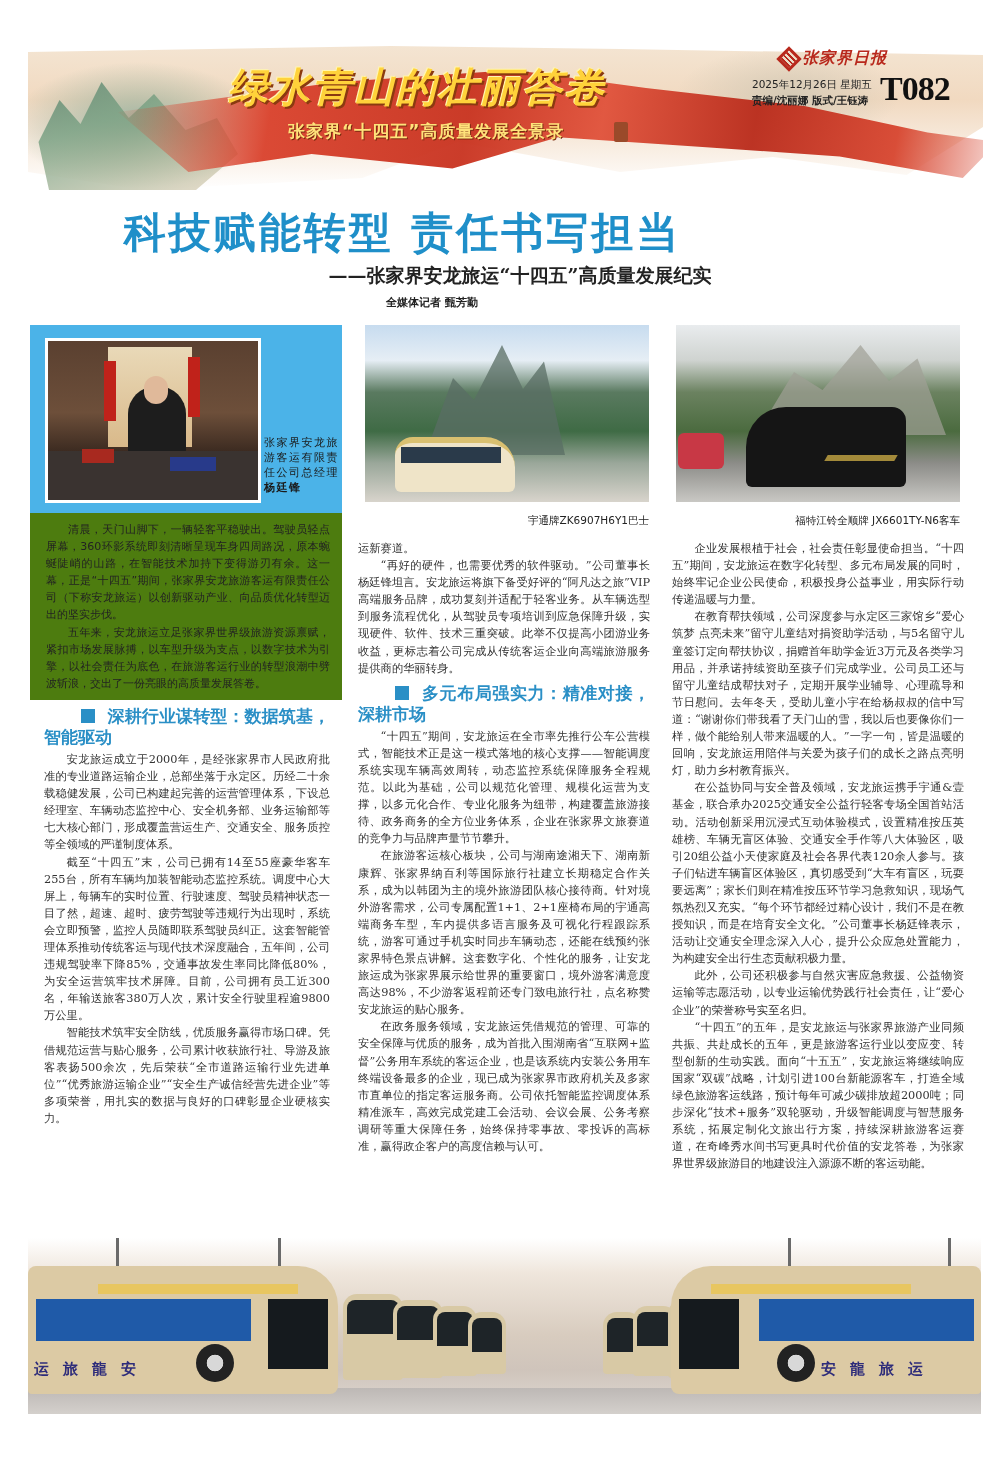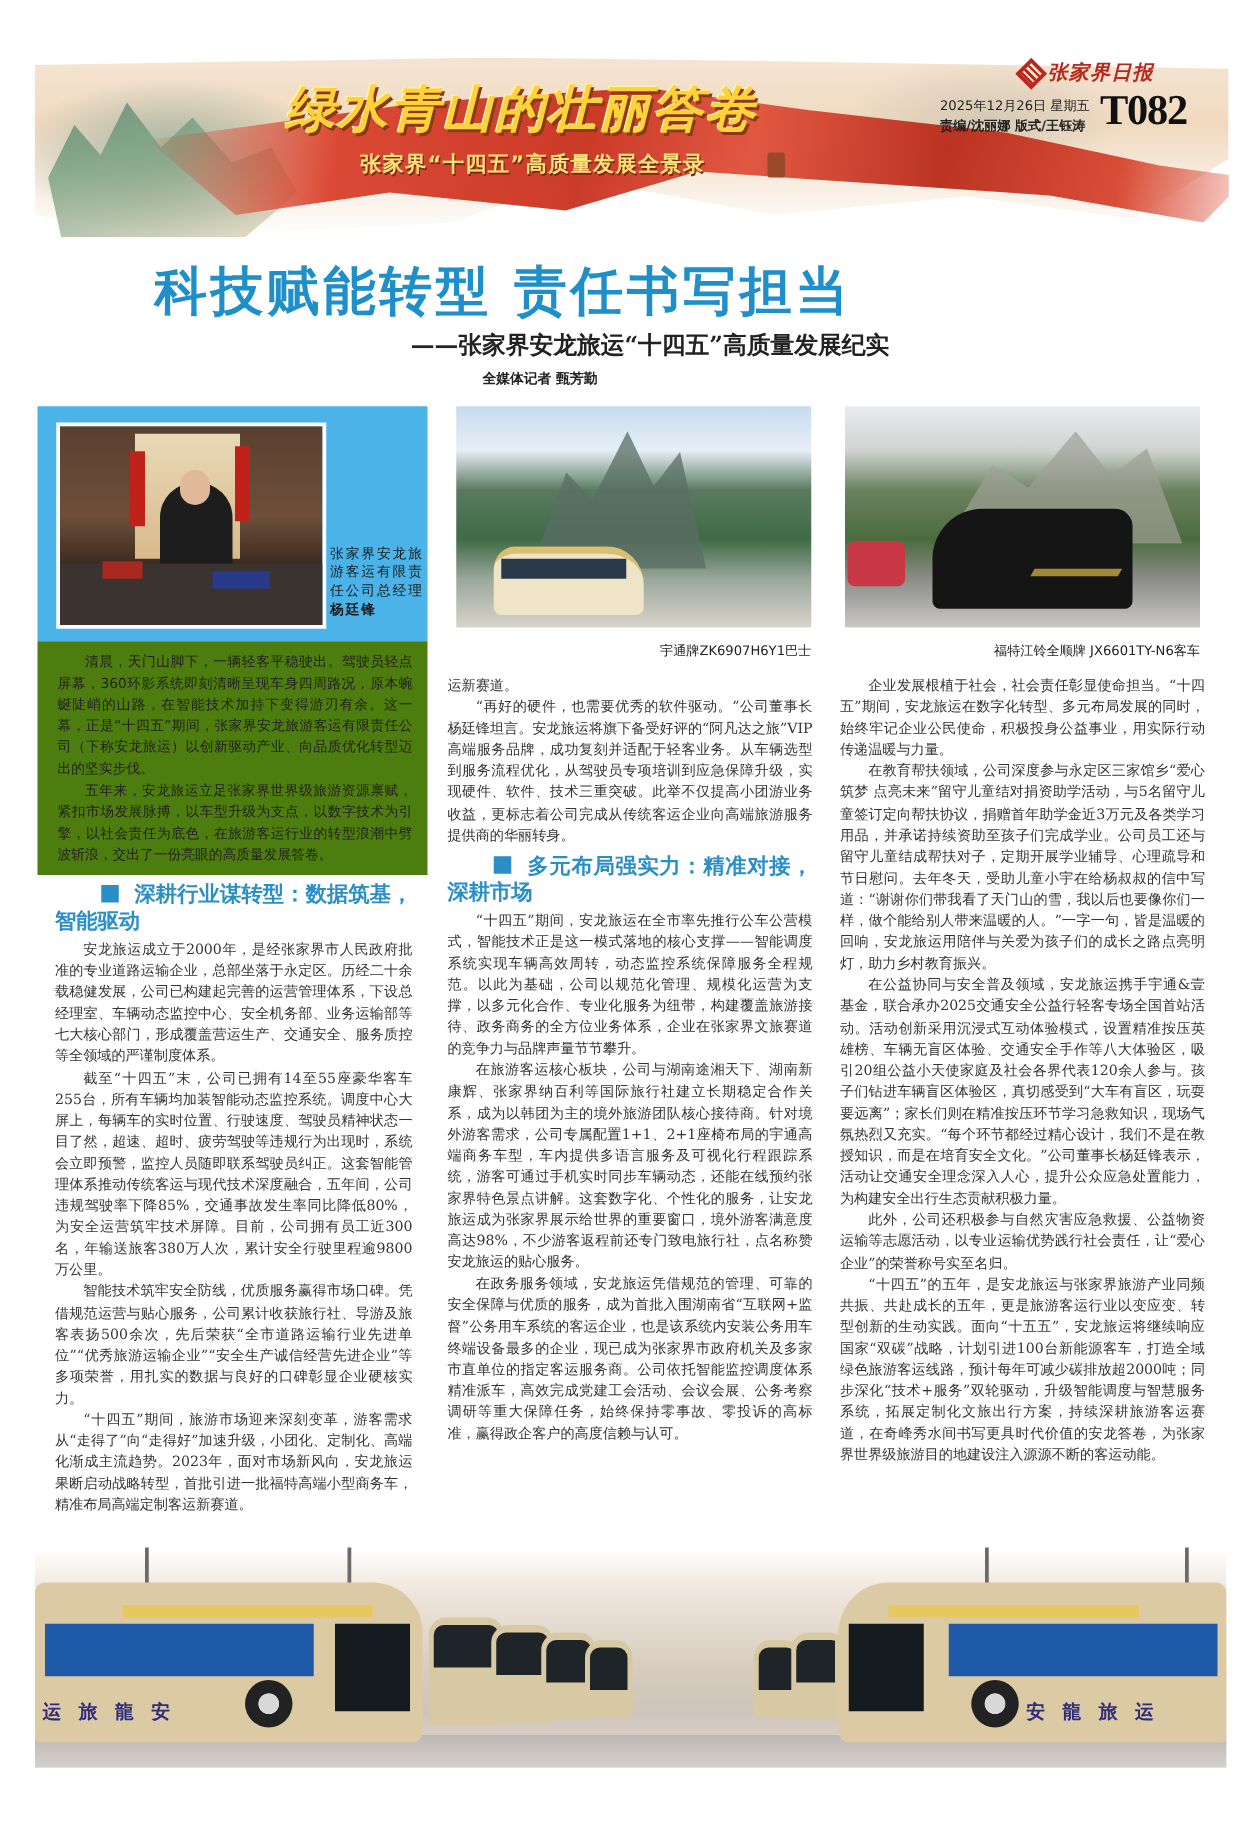--- a/index.html
+++ b/index.html
@@ -25,21 +25,21 @@
       linear-gradient(160deg, rgba(90,130,110,0.9) 0%, rgba(120,160,130,0.8) 40%, rgba(220,200,170,0.6) 100%);
     clip-path: polygon(5% 60%, 15% 25%, 25% 45%, 35% 10%, 48% 40%, 60% 20%, 75% 50%, 90% 40%, 100% 70%, 80% 100%, 10% 100%);
   }
   .banner-title { position: absolute; left: 200px; top: 20px; font-family: "DejaVu Serif", serif; font-weight: bold;
     font-size: 40px; letter-spacing: 2px; color: #ffd23a;
     text-shadow: 2px 2px 0 #8a3a10, -1px -1px 0 #fff6b0; font-style: italic; }
   .banner-sub { position: absolute; left: 260px; top: 80px; font-family: "DejaVu Sans", sans-serif; font-weight: bold;
     font-size: 17px; color: #ffe27a; text-shadow: 1px 1px 0 #7a2a10; letter-spacing: 1px; }
   .banner-seal { position: absolute; left: 586px; top: 82px; width: 14px; height: 20px; background: #9a4a2a; border-radius: 2px; }
 
-  .paper-logo { position: absolute; left: 788px; top: 8px; display: flex; align-items: center; gap: 4px; }
+  .paper-logo { position: absolute; left: 752px; top: 8px; display: flex; align-items: center; gap: 4px; }
   .paper-logo-mark { width: 18px; height: 18px; border: 3px solid #b8281c; transform: rotate(45deg); background: repeating-linear-gradient(0deg, #b8281c 0 2px, transparent 2px 4px); }
   .paper-logo-name { font-family: "DejaVu Serif", serif; font-style: italic; font-weight: bold; font-size: 16px; color: #b8281c; letter-spacing: 1px; }
   .issue-date { position: absolute; left: 724px; top: 38px; font-family: "DejaVu Sans", sans-serif; font-size: 10.5px; color: #222; font-weight: normal; }
   .issue-editors { position: absolute; left: 724px; top: 54px; font-family: "DejaVu Sans", sans-serif; font-size: 10.5px; color: #222; font-weight: bold; }
   .page-code { position: absolute; left: 852px; top: 30px; font-family: "Liberation Serif", serif; font-weight: bold; font-size: 34px; color: #111; letter-spacing: -1px; }
 
   
   .headline { position: absolute; left: 0; top: 205px; width: 805px; text-align: center;
     font-family: "DejaVu Sans", sans-serif; font-weight: bold; font-size: 42px; color: #1f8fc9; letter-spacing: 3px; }
   .subheadline { position: absolute; left: 0; top: 263px; width: 1000px; text-align: center;
@@ -166,21 +166,20 @@
 <article class="col col1">
   <div class="intro-box">
     <p>清晨，天门山脚下，一辆轻客平稳驶出。驾驶员轻点屏幕，360环影系统即刻清晰呈现车身四周路况，原本蜿蜒陡峭的山路，在智能技术加持下变得游刃有余。这一幕，正是“十四五”期间，张家界安龙旅游客运有限责任公司（下称安龙旅运）以创新驱动产业、向品质优化转型迈出的坚实步伐。</p>
     <p>五年来，安龙旅运立足张家界世界级旅游资源禀赋，紧扣市场发展脉搏，以车型升级为支点，以数字技术为引擎，以社会责任为底色，在旅游客运行业的转型浪潮中劈波斩浪，交出了一份亮眼的高质量发展答卷。</p>
   </div>
   <div class="col1-body">
     <h3 class="sec-head"><span class="sq"></span><span>深耕行业谋转型：数据筑基，智能驱动</span></h3>
     <p>安龙旅运成立于2000年，是经张家界市人民政府批准的专业道路运输企业，总部坐落于永定区。历经二十余载稳健发展，公司已构建起完善的运营管理体系，下设总经理室、车辆动态监控中心、安全机务部、业务运输部等七大核心部门，形成覆盖营运生产、交通安全、服务质控等全领域的严谨制度体系。</p>
     <p>截至“十四五”末，公司已拥有14至55座豪华客车255台，所有车辆均加装智能动态监控系统。调度中心大屏上，每辆车的实时位置、行驶速度、驾驶员精神状态一目了然，超速、超时、疲劳驾驶等违规行为出现时，系统会立即预警，监控人员随即联系驾驶员纠正。这套智能管理体系推动传统客运与现代技术深度融合，五年间，公司违规驾驶率下降85%，交通事故发生率同比降低80%，为安全运营筑牢技术屏障。目前，公司拥有员工近300名，年输送旅客380万人次，累计安全行驶里程逾9800万公里。</p>
     <p>智能技术筑牢安全防线，优质服务赢得市场口碑。凭借规范运营与贴心服务，公司累计收获旅行社、导游及旅客表扬500余次，先后荣获“全市道路运输行业先进单位”“优秀旅游运输企业”“安全生产诚信经营先进企业”等多项荣誉，用扎实的数据与良好的口碑彰显企业硬核实力。</p>
-    <p style="max-height:86px;overflow:hidden;">“十四五”期间，旅游市场迎来深刻变革，游客需求从“走得了”向“走得好”加速升级，小团化、定制化、高端化渐成主流趋势。2023年，面对市场新风向，安龙旅运果断启动战略转型，首批引进一批福特高端小型商务车，精准布局高端定制客运新赛道。</p>
   </div>
 </article>
 
 <article class="col col2">
   <p style="text-indent:0;">运新赛道。</p>
   <p>“再好的硬件，也需要优秀的软件驱动。”公司董事长杨廷锋坦言。安龙旅运将旗下备受好评的“阿凡达之旅”VIP高端服务品牌，成功复刻并适配于轻客业务。从车辆选型到服务流程优化，从驾驶员专项培训到应急保障升级，实现硬件、软件、技术三重突破。此举不仅提高小团游业务收益，更标志着公司完成从传统客运企业向高端旅游服务提供商的华丽转身。</p>
   <h3 class="sec-head"><span class="sq"></span><span>多元布局强实力：精准对接，深耕市场</span></h3>
   <p>“十四五”期间，安龙旅运在全市率先推行公车公营模式，智能技术正是这一模式落地的核心支撑——智能调度系统实现车辆高效周转，动态监控系统保障服务全程规范。以此为基础，公司以规范化管理、规模化运营为支撑，以多元化合作、专业化服务为纽带，构建覆盖旅游接待、政务商务的全方位业务体系，企业在张家界文旅赛道的竞争力与品牌声量节节攀升。</p>
   <p>在旅游客运核心板块，公司与湖南途湘天下、湖南新康辉、张家界纳百利等国际旅行社建立长期稳定合作关系，成为以韩团为主的境外旅游团队核心接待商。针对境外游客需求，公司专属配置1+1、2+1座椅布局的宇通高端商务车型，车内提供多语言服务及可视化行程跟踪系统，游客可通过手机实时同步车辆动态，还能在线预约张家界特色景点讲解。这套数字化、个性化的服务，让安龙旅运成为张家界展示给世界的重要窗口，境外游客满意度高达98%，不少游客返程前还专门致电旅行社，点名称赞安龙旅运的贴心服务。</p>
   <p>在政务服务领域，安龙旅运凭借规范的管理、可靠的安全保障与优质的服务，成为首批入围湖南省“互联网+监督”公务用车系统的客运企业，也是该系统内安装公务用车终端设备最多的企业，现已成为张家界市政府机关及多家市直单位的指定客运服务商。公司依托智能监控调度体系精准派车，高效完成党建工会活动、会议会展、公务考察调研等重大保障任务，始终保持零事故、零投诉的高标准，赢得政企客户的高度信赖与认可。</p>

